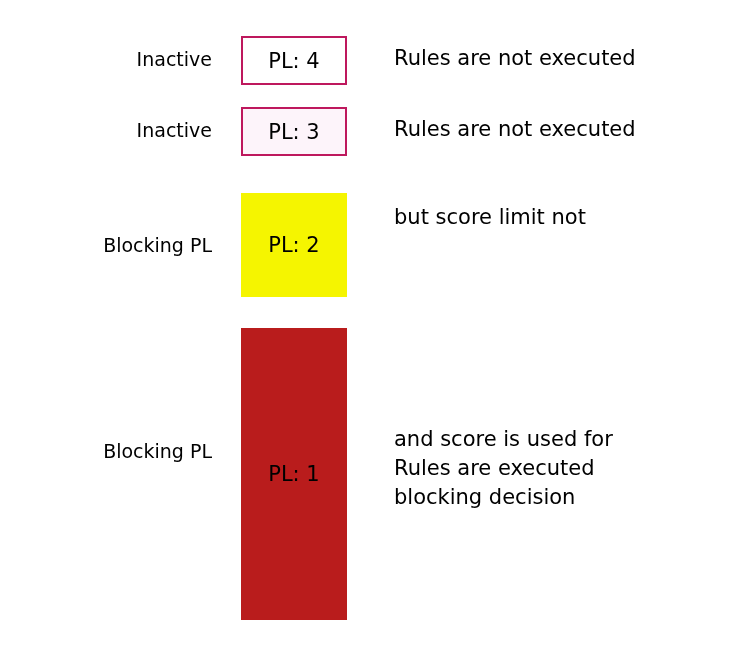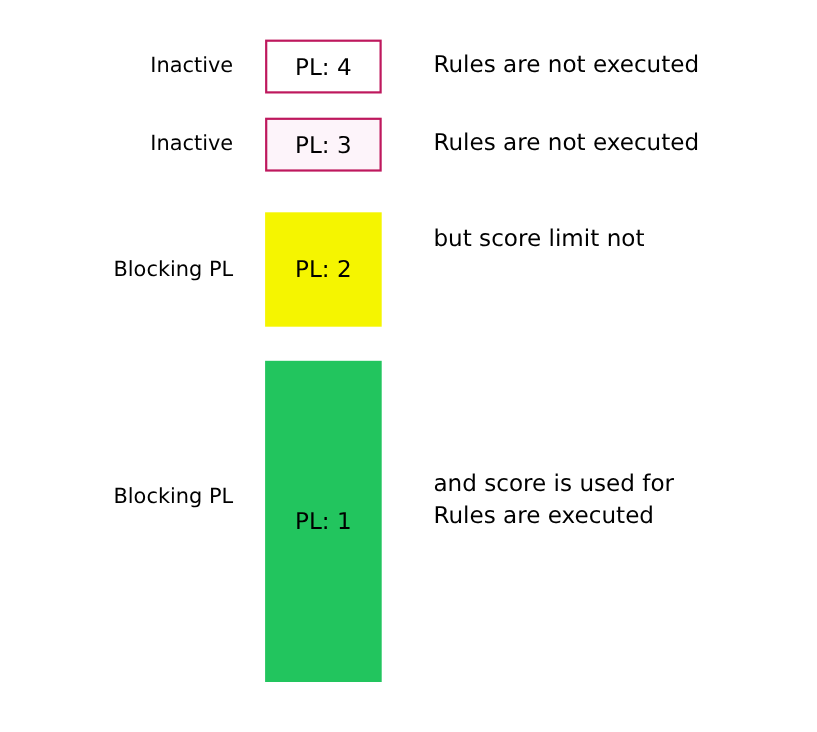--- a/index.html
+++ b/index.html
@@ -66,21 +66,21 @@
     border: none;
   }
 
   
   #row-pl4 .pl-box { top: 36px;  height: 49px;  background: #ffffff; }
   
   #row-pl3 .pl-box { top: 107px; height: 49px;  background: #fdf4fa; }
   
   #row-pl2 .pl-box { top: 193px; height: 104px; background: #f5f500; }
   
-  #row-pl1 .pl-box { top: 328px; height: 292px; background: #22c55e; }
+  #row-pl1 .pl-box { top: 328px; height: 292px; background: #b91c1c; }
 
   
   .description {
     position: absolute;
     left: 394px;
     width: 340px;
     font-size: 21px;
     line-height: 29px;
     color: #000000;
   }
@@ -143,16 +143,17 @@
   <div class="row" id="row-pl1">
     <div class="status-label">Blocking PL</div>
 
     <div class="pl-box filled">
       <span class="pl-text">PL: 1</span>
     </div>
 
     <div class="description">
       <span class="desc-line">and score is used for</span>
       <span class="desc-line">Rules are executed</span>
+      <span class="desc-line">blocking decision</span>
     </div>
   </div>
 
 </div>
 
 </body></html>

